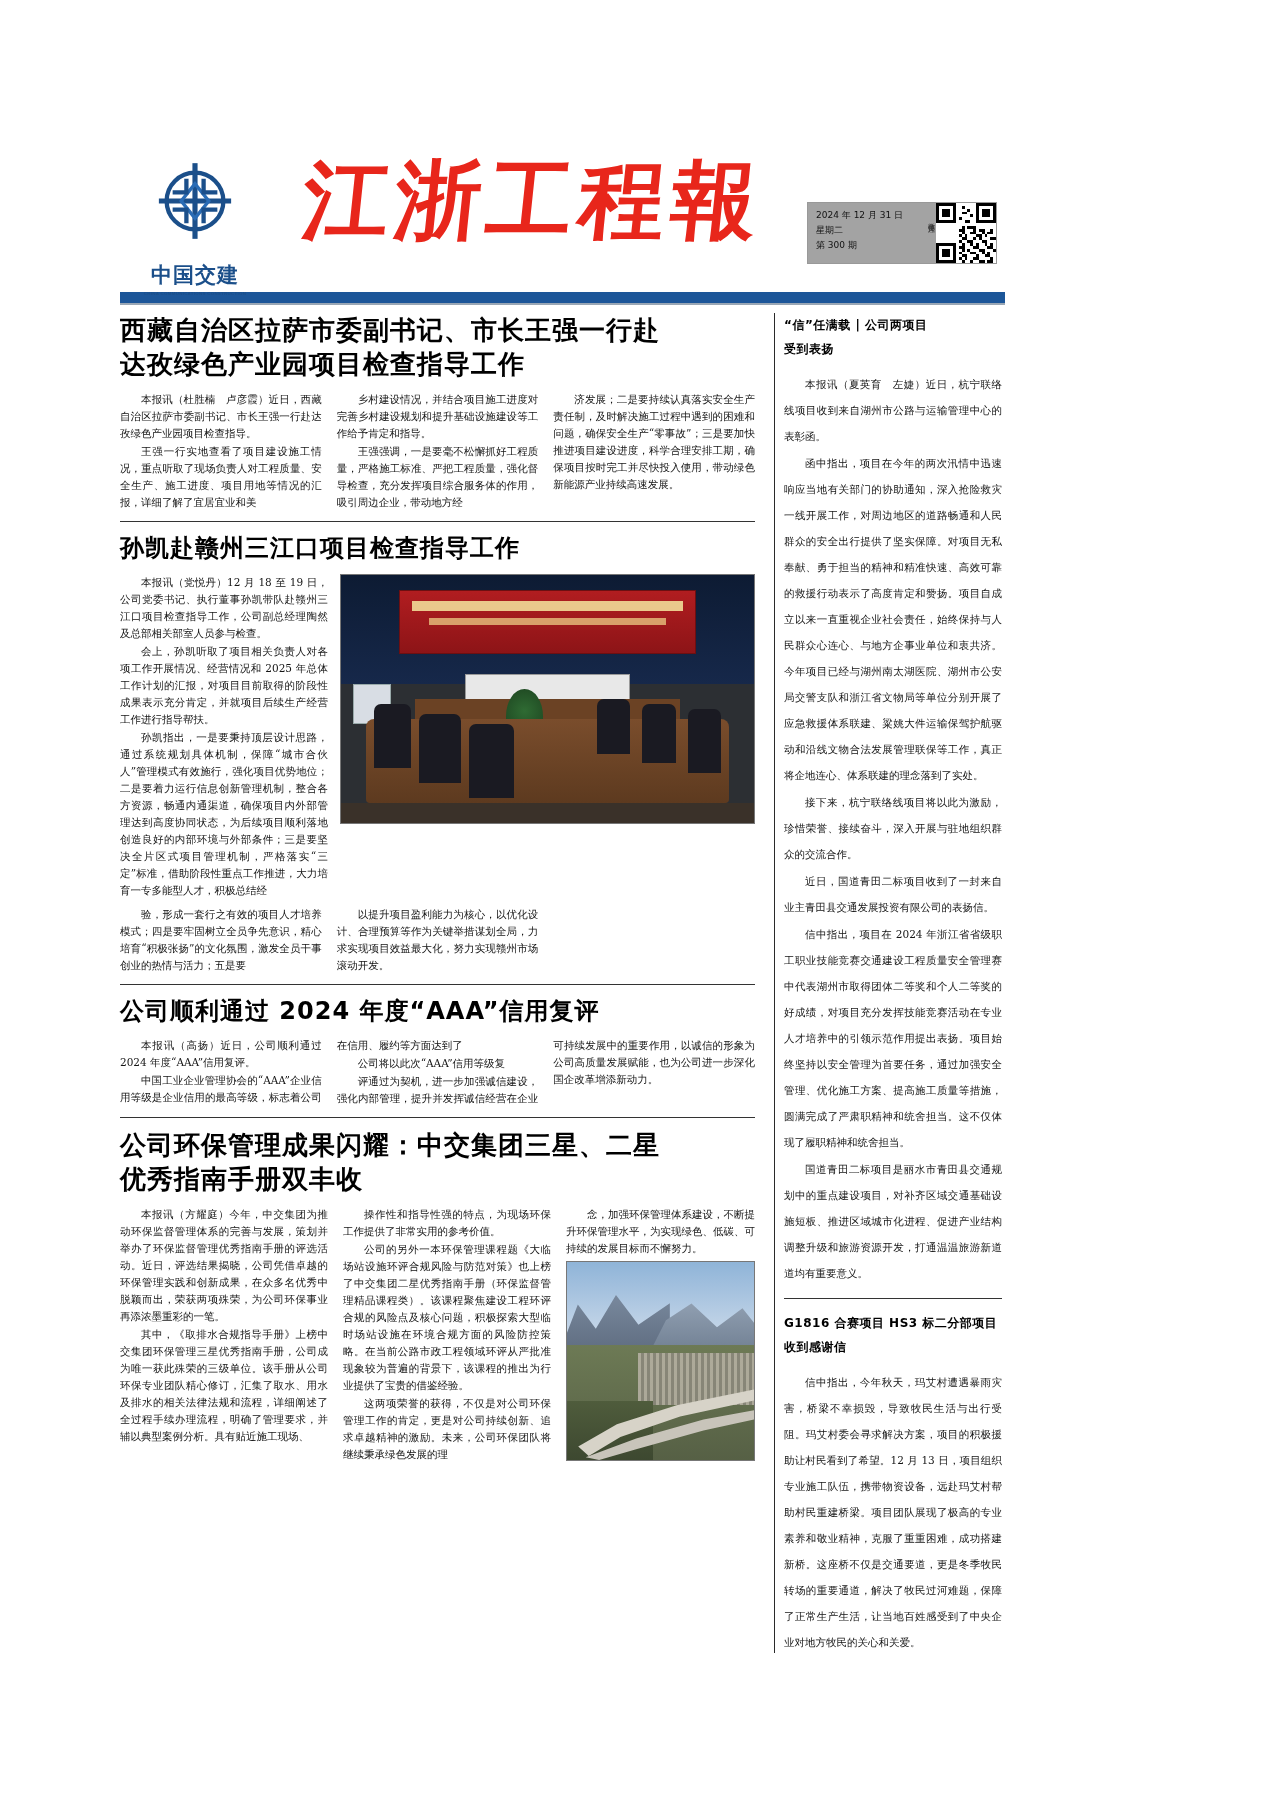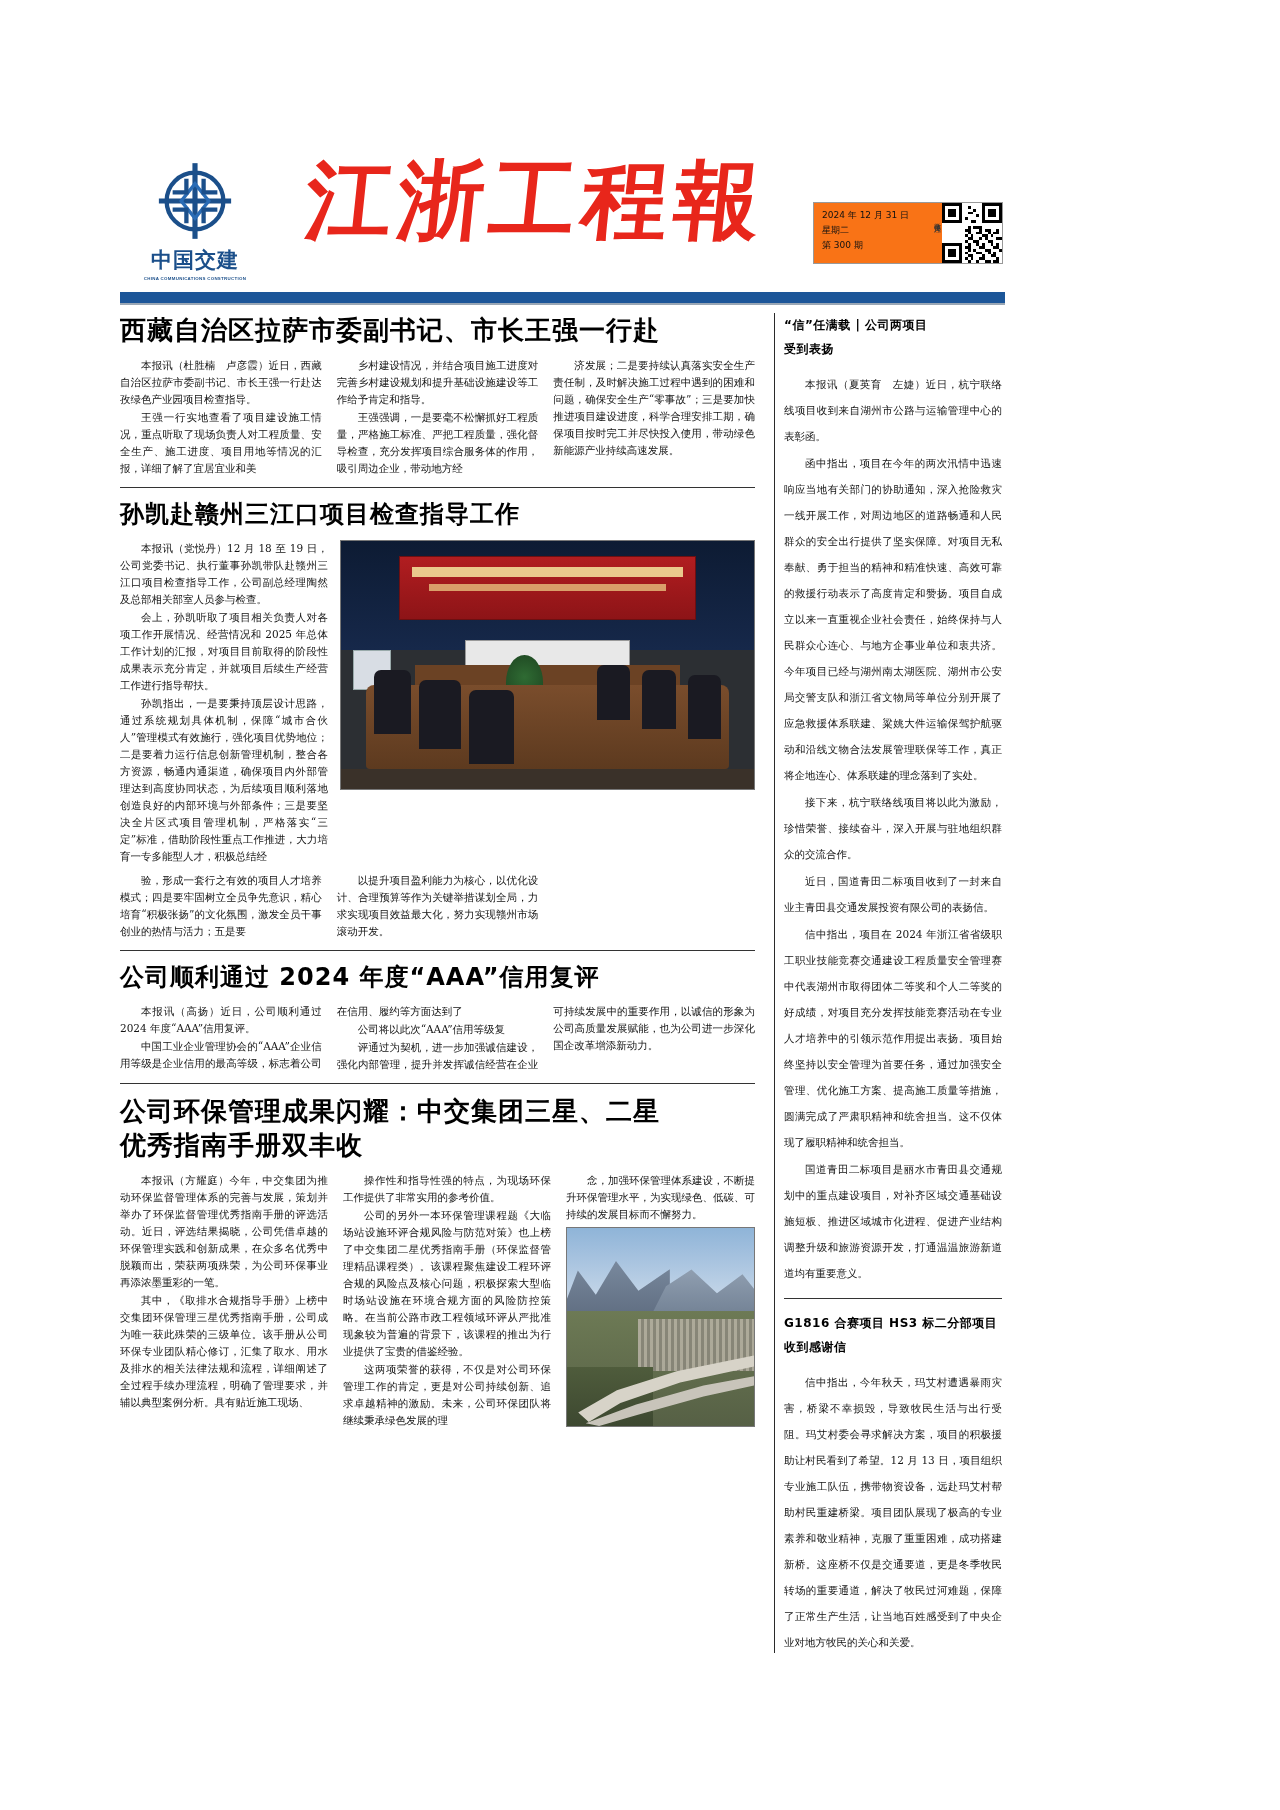--- a/index.html
+++ b/index.html
@@ -30,43 +30,43 @@
     padding-top:18px;
     display:flex;
     flex-direction:column;
     align-items:center;
   }
   .cccc-mark { width:86px; height:86px; display:block; }
   .brand-cn {
     font-family:"DejaVu Sans", sans-serif;
     font-size:21px; font-weight:bold;
     color:#1b4f8a; letter-spacing:1px;
-    margin-top:2px;
+    margin-top:17px;
   }
   .brand-en {
     font-family:"Liberation Sans", sans-serif;
     font-size:4.4px; font-weight:bold;
     color:#1b4f8a; letter-spacing:.3px;
     margin-top:2px; white-space:nowrap;
   }
   .nameplate {
     flex:1;
     display:flex; align-items:center; justify-content:center;
     padding-top:6px;
   }
   .nameplate svg { display:block; }
   .issuebox {
     width:190px;
     margin-top:62px;
-    margin-right:2px;
+    margin-right:8px;
     border:1px solid #999;
     height:62px;
     display:flex;
     position:relative;
-    background:#f97316;
+    background:#a3a3a3;
   }
   .issue-text {
     flex:1;
     padding:5px 0 0 8px;
     font-family:"DejaVu Sans", sans-serif;
     font-size:9px;
     line-height:15px;
     color:#111;
     white-space:nowrap;
   }
@@ -298,20 +298,21 @@
 
   <div class="bluebar"></div>
 
   <div class="body-grid">
 
     <div class="left-col">
 
       <div>
         <h1 class="hl hl-main">
           <span>西藏自治区拉萨市委副书记、市长王强一行赴</span><br>
+          <span>达孜绿色产业园项目检查指导工作</span>
         </h1>
         <div class="cols3">
           <p class="bt">本报讯（杜胜楠　卢彦霞）近日，西藏自治区拉萨市委副书记、市长王强一行赴达孜绿色产业园项目检查指导。</p>
           <p class="bt">王强一行实地查看了项目建设施工情况，重点听取了现场负责人对工程质量、安全生产、施工进度、项目用地等情况的汇报，详细了解了宜居宜业和美</p>
           <p class="bt">乡村建设情况，并结合项目施工进度对完善乡村建设规划和提升基础设施建设等工作给予肯定和指导。</p>
           <p class="bt">王强强调，一是要毫不松懈抓好工程质量，严格施工标准、严把工程质量，强化督导检查，充分发挥项目综合服务体的作用，吸引周边企业，带动地方经</p>
           <p class="bt">济发展；二是要持续认真落实安全生产责任制，及时解决施工过程中遇到的困难和问题，确保安全生产“零事故”；三是要加快推进项目建设进度，科学合理安排工期，确保项目按时完工并尽快投入使用，带动绿色新能源产业持续高速发展。</p>
         </div>
       </div>
 

